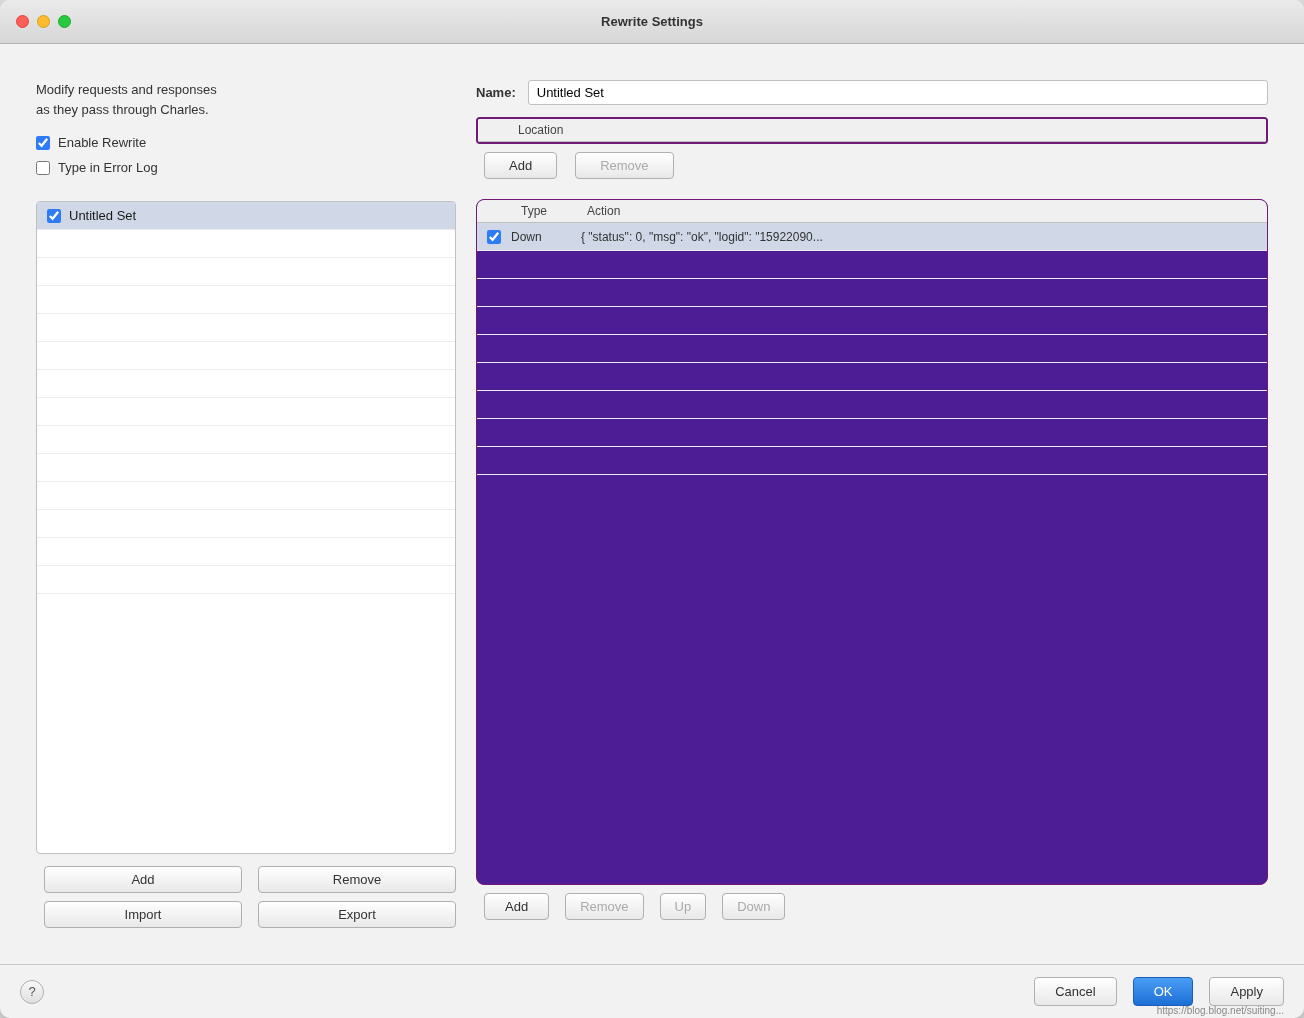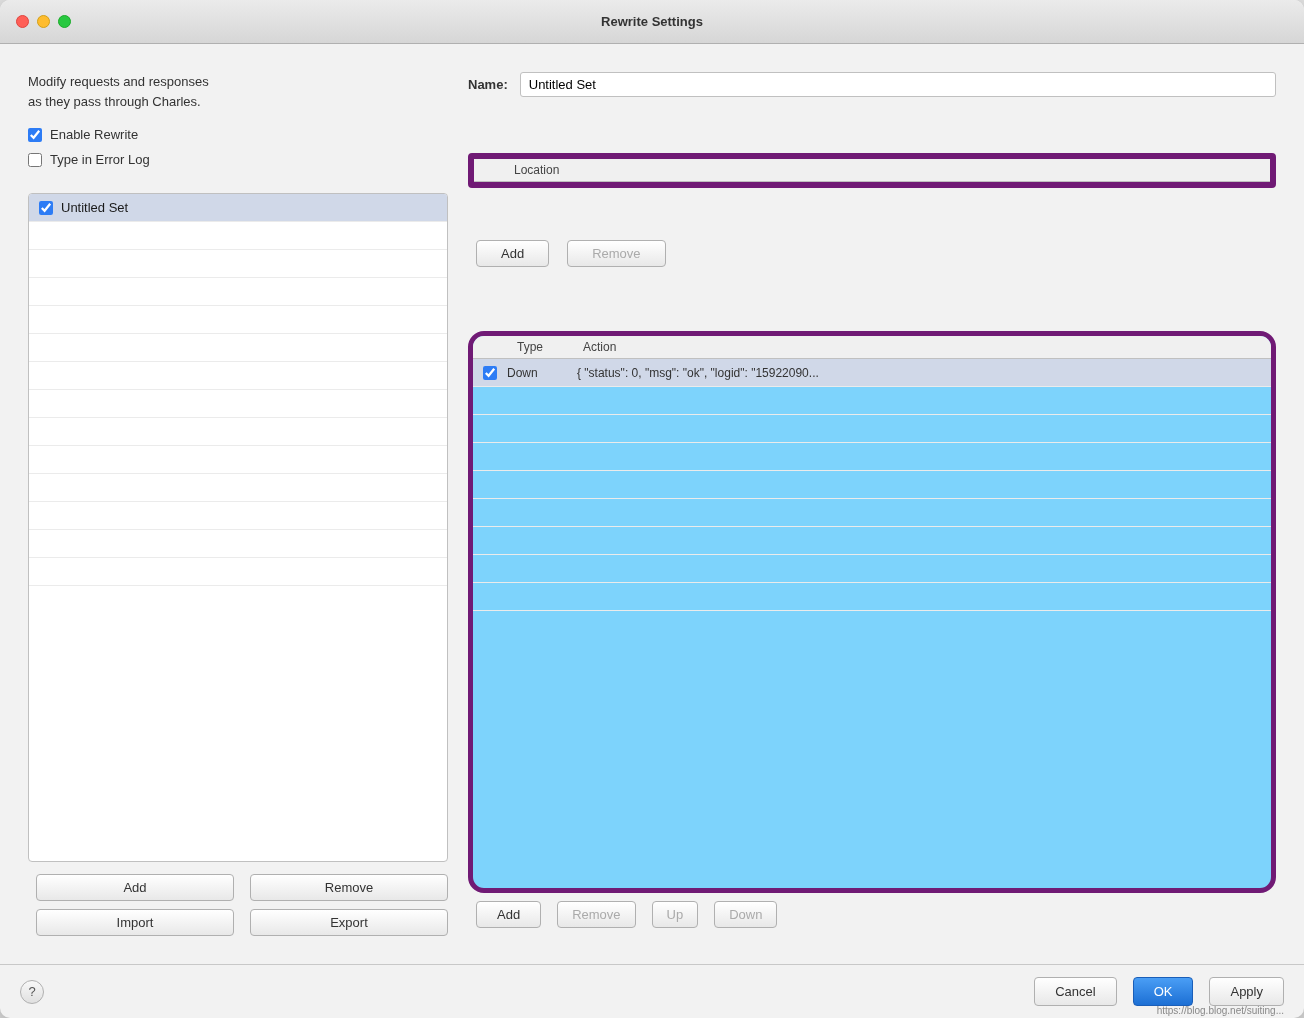--- a/index.html
+++ b/index.html
@@ -62,21 +62,21 @@
       transform: translateX(-50%);
       font-size: 13px;
       font-weight: 600;
       color: #333;
     }
 
     
     .main-content {
       flex: 1;
       display: flex;
-      padding: 28px;
+      padding: 36px;
       gap: 20px;
       overflow: hidden;
     }
 
     
     .left-panel {
       width: 420px;
       flex-shrink: 0;
       display: flex;
       flex-direction: column;
@@ -204,21 +204,21 @@
       padding: 4px 8px;
       border: 1px solid #c0c0c0;
       border-radius: 3px;
       font-size: 13px;
       background: white;
       outline: none;
     }
 
     
     .table-container {
-      border: 6px solid #701a75;
+      border: 2px solid #701a75;
       border-radius: 4px;
       background: #4c1d95;
       overflow: hidden;
       flex-shrink: 0;
     }
 
     .table-header {
       display: flex;
       background: #f0f0f0;
       border-bottom: 1px solid #c0c0c0;
@@ -277,23 +277,23 @@
 
     
     .rules-section {
       flex: 1;
       display: flex;
       flex-direction: column;
       margin-top: 12px;
     }
 
     .rules-table-container {
-      border: 5px solid #701a75;
-      border-radius: 16px;
-      background: #7dd3fc;
+      border: 1px solid #701a75;
+      border-radius: 8px;
+      background: #4c1d95;
       overflow: hidden;
       flex: 1;
     }
 
     .rules-table-header {
       display: flex;
       background: #f0f0f0;
       border-bottom: 1px solid #c0c0c0;
       padding: 4px 0;
     }
@@ -399,21 +399,20 @@
       bottom: 2px;
       right: 20px;
       font-size: 10px;
       color: #888;
     }
 
     .right-panel-inner {
       display: flex;
       flex-direction: column;
       height: 100%;
-      gap: 44px;
     }
   </style>
 </head>
 <body>
 
 <div class="window">
 
   <div class="title-bar">
     <div class="traffic-lights">
       <div class="traffic-light close"></div>

